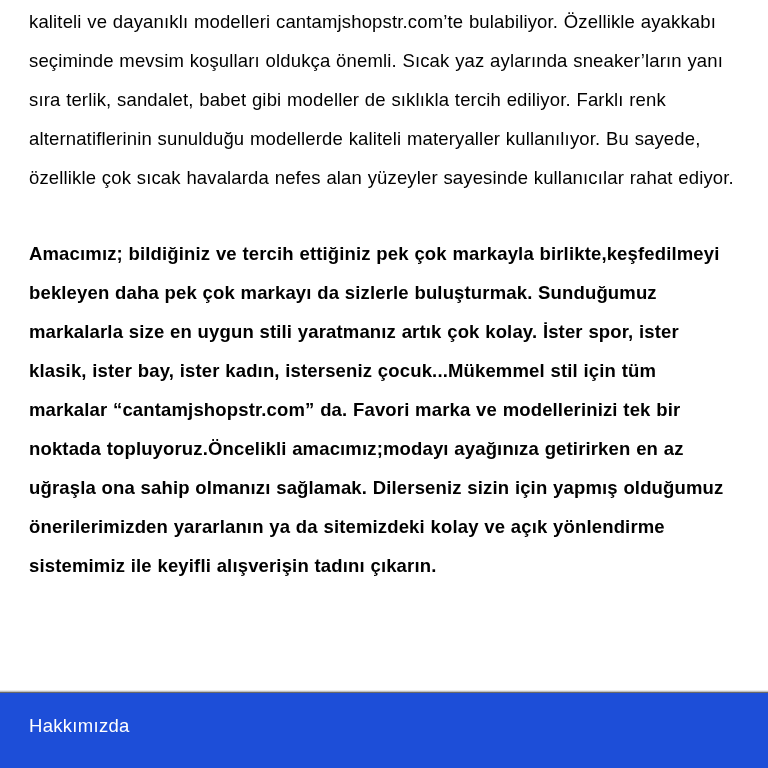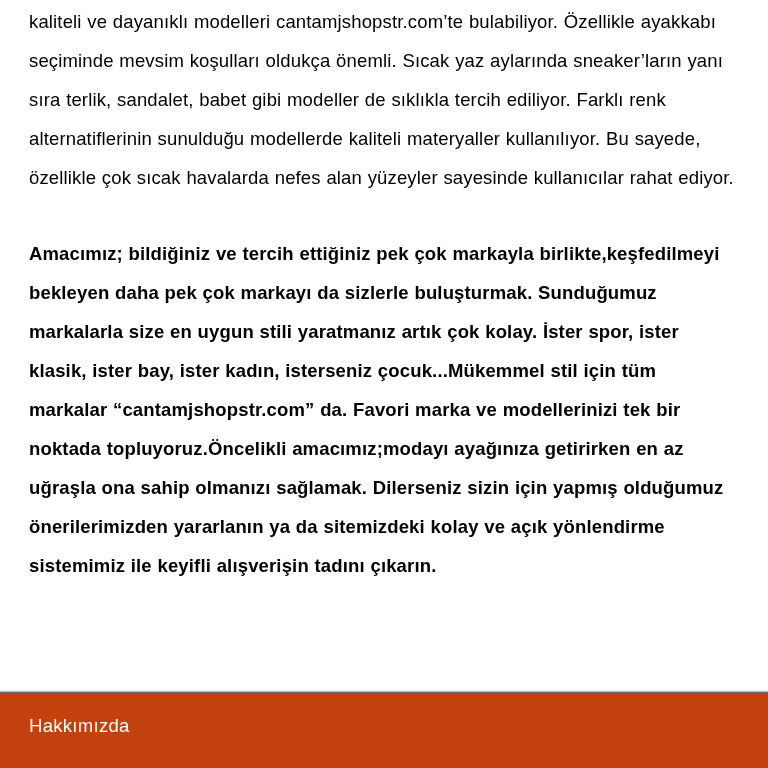--- a/index.html
+++ b/index.html
@@ -63,21 +63,21 @@
     height: 3px;
     background: linear-gradient(to bottom, #ffffff 0%, #b9b9b9 55%, #3a3a3a 100%);
   }
 
   .footer {
     position: absolute;
     left: 0;
     top: 693px;
     width: 768px;
     height: 75px;
-    background: #c2410c;
+    background: #1d4ed8;
     box-sizing: border-box;
   }
 
   .footer-link {
     position: absolute;
     left: 29px;
     top: 21px;
     color: #ffffff;
     font-size: 18.5px;
     line-height: 24px;

